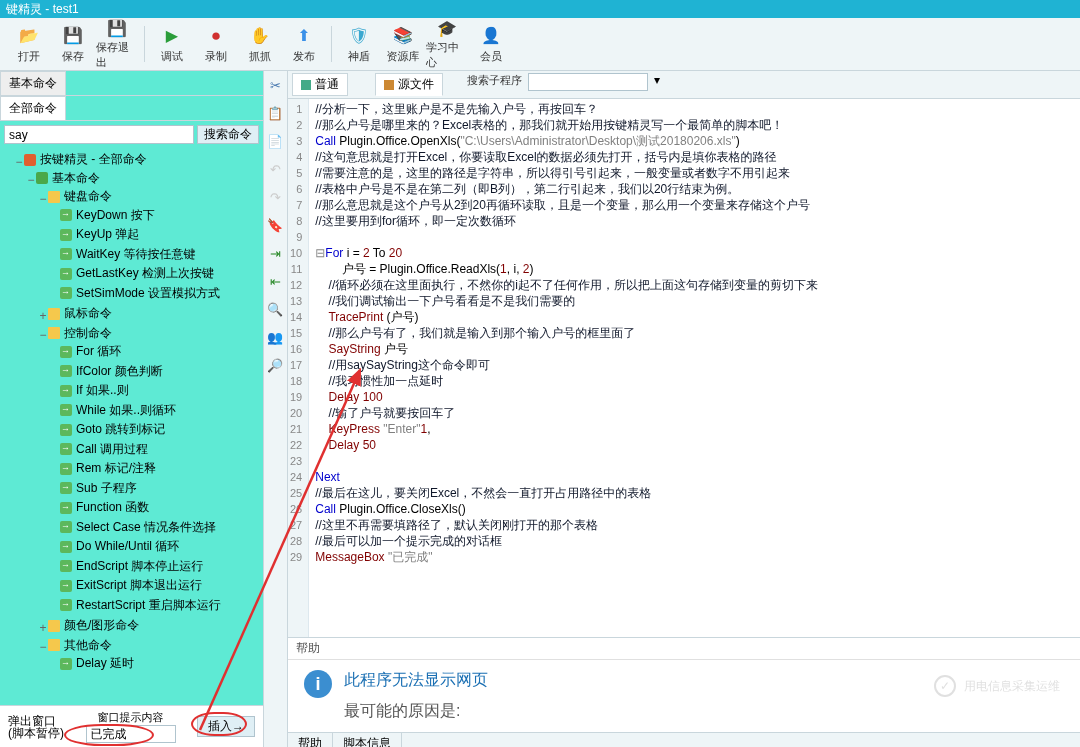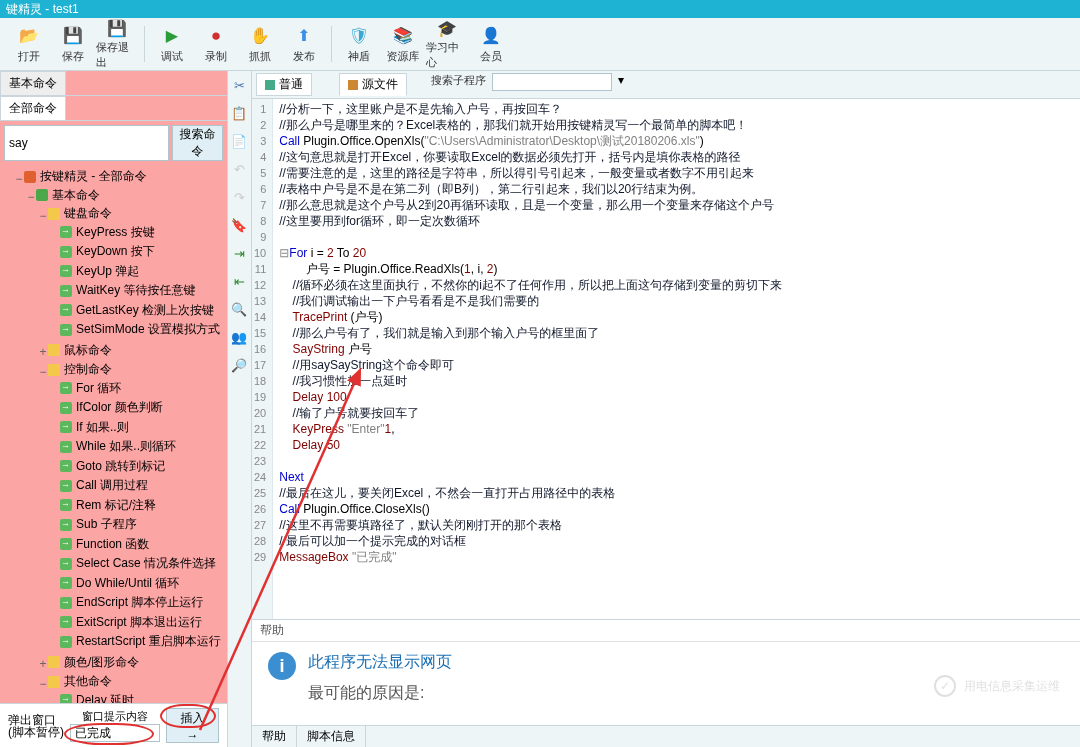--- a/index.html
+++ b/index.html
@@ -4,21 +4,21 @@
 <style>
 * { margin: 0; padding: 0; box-sizing: border-box; font-family: "Microsoft YaHei", SimSun, sans-serif; font-size: 12px; }
 body { width: 1080px; height: 747px; overflow: hidden; background: #f0f0f0; display: flex; flex-direction: column; }
 .titlebar { background: #1fb3d3; color: #fff; padding: 2px 6px; height: 18px; line-height: 14px; }
 .toolbar { background: #eef5f7; border-bottom: 1px solid #c9d6dc; padding: 4px 8px; display: flex; gap: 2px; }
 .tbtn { display: flex; flex-direction: column; align-items: center; width: 42px; height: 44px; cursor: pointer; justify-content: center; gap: 2px; }
 .tbtn .ic { width: 22px; height: 22px; display: flex; align-items: center; justify-content: center; font-size: 16px; }
 .tbtn .lb { font-size: 11px; color: #333; }
 .tsep { width: 1px; background: #c9d6dc; margin: 4px 4px; }
 .main { flex: 1; display: flex; min-height: 0; }
-.leftpane { width: 228px; border-right: 1px solid #c9d6dc; background: #fca5a5; display: flex; flex-direction: column; min-height: 0; }
+.leftpane { width: 264px; border-right: 1px solid #c9d6dc; background: #5eead4; display: flex; flex-direction: column; min-height: 0; }
 .tabs { display: flex; border-bottom: 1px solid #c9d6dc; }
 .tab { padding: 3px 8px; border: 1px solid #c9d6dc; border-bottom: none; margin-right: 2px; background: #fff; cursor: pointer; }
 .tab.inactive { background: #eee; }
 .searchrow { display: flex; padding: 4px; gap: 3px; }
 .searchrow input { flex: 1; border: 1px solid #b0c4ce; padding: 1px 4px; }
 .searchrow button { border: 1px solid #b0c4ce; background: #dfeff5; padding: 0 6px; cursor: pointer; }
 .tree { flex: 1; overflow: auto; padding: 2px 0 2px 2px; }
 .tree ul { list-style: none; margin-left: 12px; }
 .tree li { padding: 1px 0; white-space: nowrap; position: relative; }
 .tw { display: inline-block; width: 10px; text-align: center; color: #666; cursor: pointer; }
@@ -38,21 +38,21 @@
 .gutter { background: #eef5f7; color: #888; text-align: right; padding: 2px 6px 2px 2px; user-select: none; border-right: 1px solid #dde8ee; }
 .gutter div { height: 16px; line-height: 16px; font-size: 11px; }
 .code { padding: 2px 6px; position: relative; }
 .code div { height: 16px; line-height: 16px; white-space: pre; font-size: 12px; }
 .c-comment { color: #0f172a; }
 .c-kw { color: #0000cd; }
 .c-str { color: #808080; }
 .c-id { color: #800000; }
 .c-num { color: #800000; }
 .fold { color: #888; }
-.helpbar { border-top: 1px solid #c9d6dc; background: #fff; height: 128px; display: flex; flex-direction: column; }
+.helpbar { border-top: 1px solid #c9d6dc; background: #fff; height: 110px; display: flex; flex-direction: column; }
 .helptab { padding: 2px 8px; color: #555; border-bottom: 1px solid #e0e0e0; }
 .helpbody { flex: 1; display: flex; align-items: flex-start; gap: 12px; padding: 10px 16px; }
 .infoicon { width: 28px; height: 28px; border-radius: 50%; background: #3b8ed0; color: #fff; display: flex; align-items: center; justify-content: center; font-size: 18px; font-weight: bold; }
 .helptitle { color: #1a6fb3; font-size: 16px; margin-bottom: 10px; }
 .helpsub { color: #555; font-size: 16px; }
 .bottombar { border-top: 1px solid #c9d6dc; background: #fff; padding: 4px 8px; display: flex; align-items: center; gap: 6px; position: relative; }
 .bottombar input { border: 1px solid #b0c4ce; padding: 1px 4px; width: 90px; }
 .bottombar button { border: 1px solid #b0c4ce; background: #dfeff5; padding: 1px 10px; cursor: pointer; }
 .circ1 { position: absolute; border: 2px solid #e03030; border-radius: 50%/60%; pointer-events: none; }
 .arrow { position: absolute; pointer-events: none; }
@@ -136,24 +136,20 @@
           <ul>
             <li><span class="tw">−</span><span class="nd">
                   <span style="width:12px;height:12px;background:#4aa84a;display:inline-block;border-radius:2px"></span>
                   <span>基本命令</span>
                 </span>
               <ul>
                 <li><span class="tw">−</span><span class="nd">
                       <span class="ic-fold"></span>
                       <span>键盘命令</span>
                     </span><ul id="g-key">
-                      <li><span class="tw"></span><span class="nd">
-                          <span class="ic-cmd"></span>
-                          <span>KeyPress 按键</span>
-                        </span></li>
                       <li><span class="tw"></span><span class="nd">
                           <span class="ic-cmd"></span>
                           <span>KeyDown 按下</span>
                         </span></li>
                       <li><span class="tw"></span><span class="nd">
                           <span class="ic-cmd"></span>
                           <span>KeyUp 弹起</span>
                         </span></li>
                       <li><span class="tw"></span><span class="nd">
                           <span class="ic-cmd"></span>

